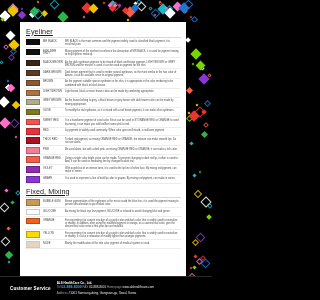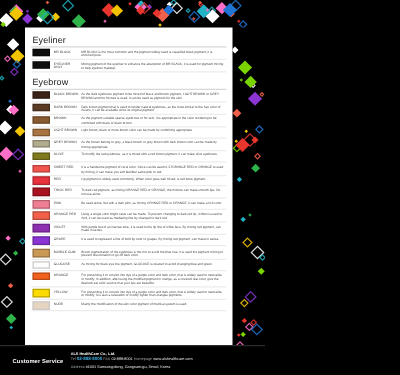--- a/index.html
+++ b/index.html
@@ -66,20 +66,21 @@
     overflow: hidden;
   }
 
   .section { margin-bottom: 1px; }
   .section-title {
     font-size: 7.2px; color: #1a1a1a;
     letter-spacing: .1px;
     padding: 1.5px 0 1px 1px;
     border-bottom: .5px solid #d8d8d8;
     margin-bottom: .5px;
+    text-decoration: underline;
   }
   #sec-eyeliner .section-title { padding-top: 0.5px; }
 
   .row {
     display: flex; align-items: flex-start;
     padding: .6px 0;
     border-bottom: .4px solid #ececec;
     min-height: 8px;
   }
   .row:last-child { border-bottom: .4px solid #ececec; }
@@ -295,21 +296,20 @@
           <div class="sw-name">MR BLACK</div>
           <div class="sw-desc">MR BLACK is the most common and the pigment widely used is classified black pigment, it is enriched pure.</div>
         </div>
         <div class="row">
           <div class="swatch" style="background: rgb(17, 17, 17);"></div>
           <div class="sw-name">EYELINER ONLY</div>
           <div class="sw-desc">Mixing pigment of the eyeliner to enhance the absorption of MR BLACK, it is used for pigment mixing to help eyeliner makeup.</div>
         </div>
       </div>
       <div class="section" id="sec-eyebrow">
-        <div class="section-title">Eyebrow</div>
         <div class="row">
           <div class="swatch" style="background: rgb(60, 35, 23);"></div>
           <div class="sw-name">BLACK BROWN</div>
           <div class="sw-desc">As the dark eyebrows pigment to be mixed of black and brown pigment, LIGHT BROWN or GREY BROWN and the mixture is used, it can be used as pigment for the skin.</div>
         </div>
         <div class="row">
           <div class="swatch" style="background: rgb(91, 58, 36);"></div>
           <div class="sw-name">DARK BROWN</div>
           <div class="sw-desc">Dark brown pigment that is used to render natural eyebrows, as the most similar to the hair color of Asians, it can be available since its original pigment.</div>
         </div>
@@ -365,20 +365,21 @@
           <div class="sw-name">VIOLET</div>
           <div class="sw-desc">With purple but of an intense tone, it is used to the lip line of white face. By mixing red pigment, can make in series.</div>
         </div>
         <div class="row">
           <div class="swatch" style="background: rgb(138, 53, 212);"></div>
           <div class="sw-name">GRAPE</div>
           <div class="sw-desc">It is used to represent a line of bold lip color to grapes. By mixing red pigment, can make in series.</div>
         </div>
       </div>
       <div class="section" id="sec-fixed-mixing">
+        <div class="section-title">Fixed, Mixing</div>
         <div class="row">
           <div class="swatch" style="background: rgb(201, 154, 85);"></div>
           <div class="sw-name">BUBBLE GUM</div>
           <div class="sw-desc">Brown pigmentation of the eyebrows is the mix to avoid the blue hue, it is used the pigment mixing to prevent discoloration to go off dark color.</div>
         </div>
         <div class="row">
           <div class="swatch light" style="background: rgb(253, 253, 251);"></div>
           <div class="sw-name">GLUCOSE</div>
           <div class="sw-desc">As mixing for black eye line pigment, GLUCOSE is relaxed to avoid changing blue and green.</div>
         </div>

